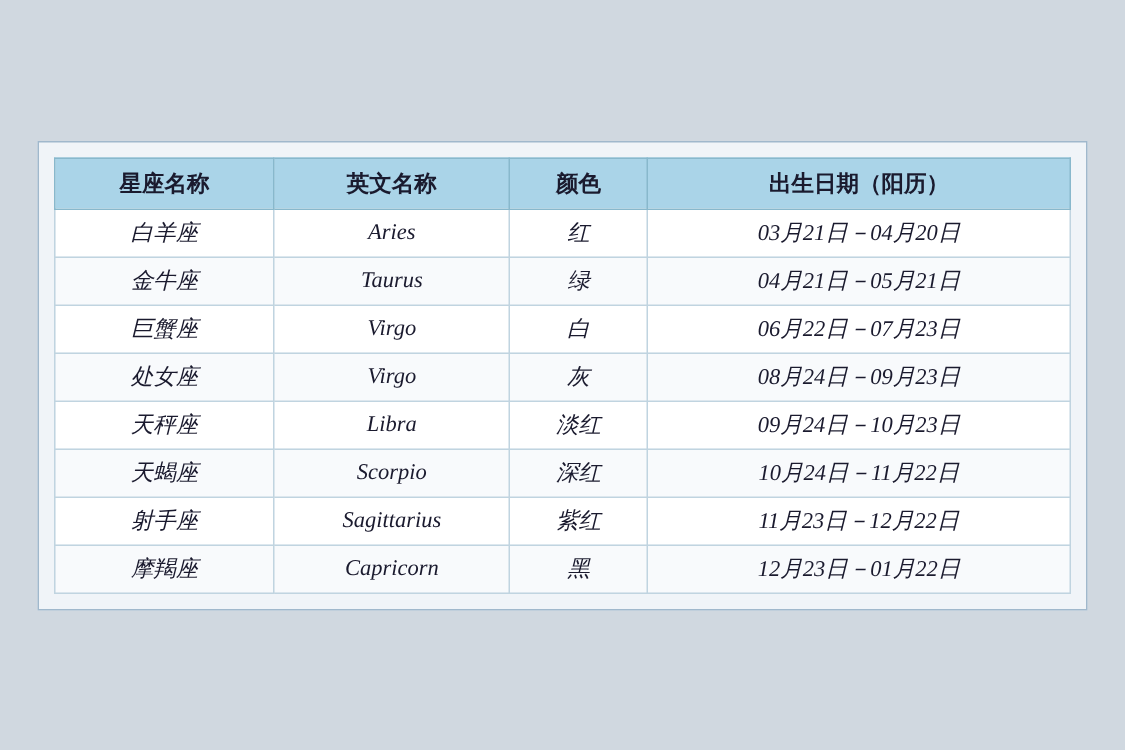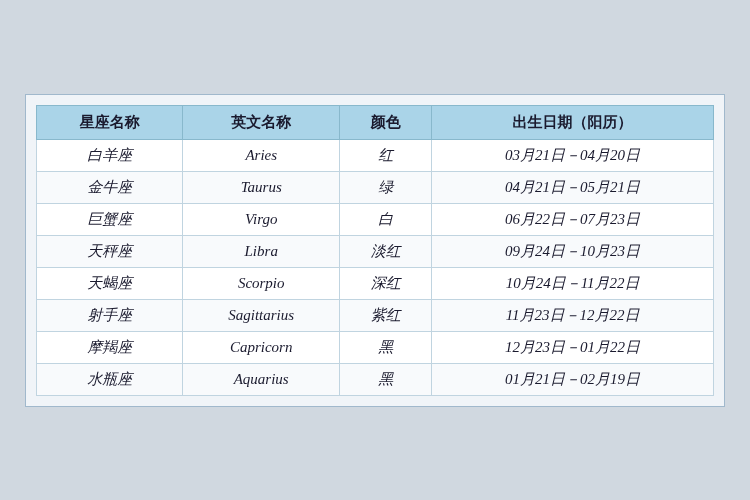--- a/index.html
+++ b/index.html
@@ -89,20 +89,26 @@
           <td>绿</td>
           <td>04月21日－05月21日</td>
         </tr>
         <tr>
           <td>巨蟹座</td>
           <td>Virgo</td>
           <td>白</td>
           <td>06月22日－07月23日</td>
         </tr>
         <tr>
+          <td>处女座</td>
+          <td>Virgo</td>
+          <td>灰</td>
+          <td>08月24日－09月23日</td>
+        </tr>
+        <tr>
           <td>天秤座</td>
           <td>Libra</td>
           <td>淡红</td>
           <td>09月24日－10月23日</td>
         </tr>
         <tr>
           <td>天蝎座</td>
           <td>Scorpio</td>
           <td>深红</td>
           <td>10月24日－11月22日</td>
@@ -112,21 +118,15 @@
           <td>Sagittarius</td>
           <td>紫红</td>
           <td>11月23日－12月22日</td>
         </tr>
         <tr>
           <td>摩羯座</td>
           <td>Capricorn</td>
           <td>黑</td>
           <td>12月23日－01月22日</td>
         </tr>
-        <tr>
-          <td>水瓶座</td>
-          <td>Aquarius</td>
-          <td>黑</td>
-          <td>01月21日－02月19日</td>
-        </tr>
       </tbody>
   </table>
 </div>
 
 </body></html>

